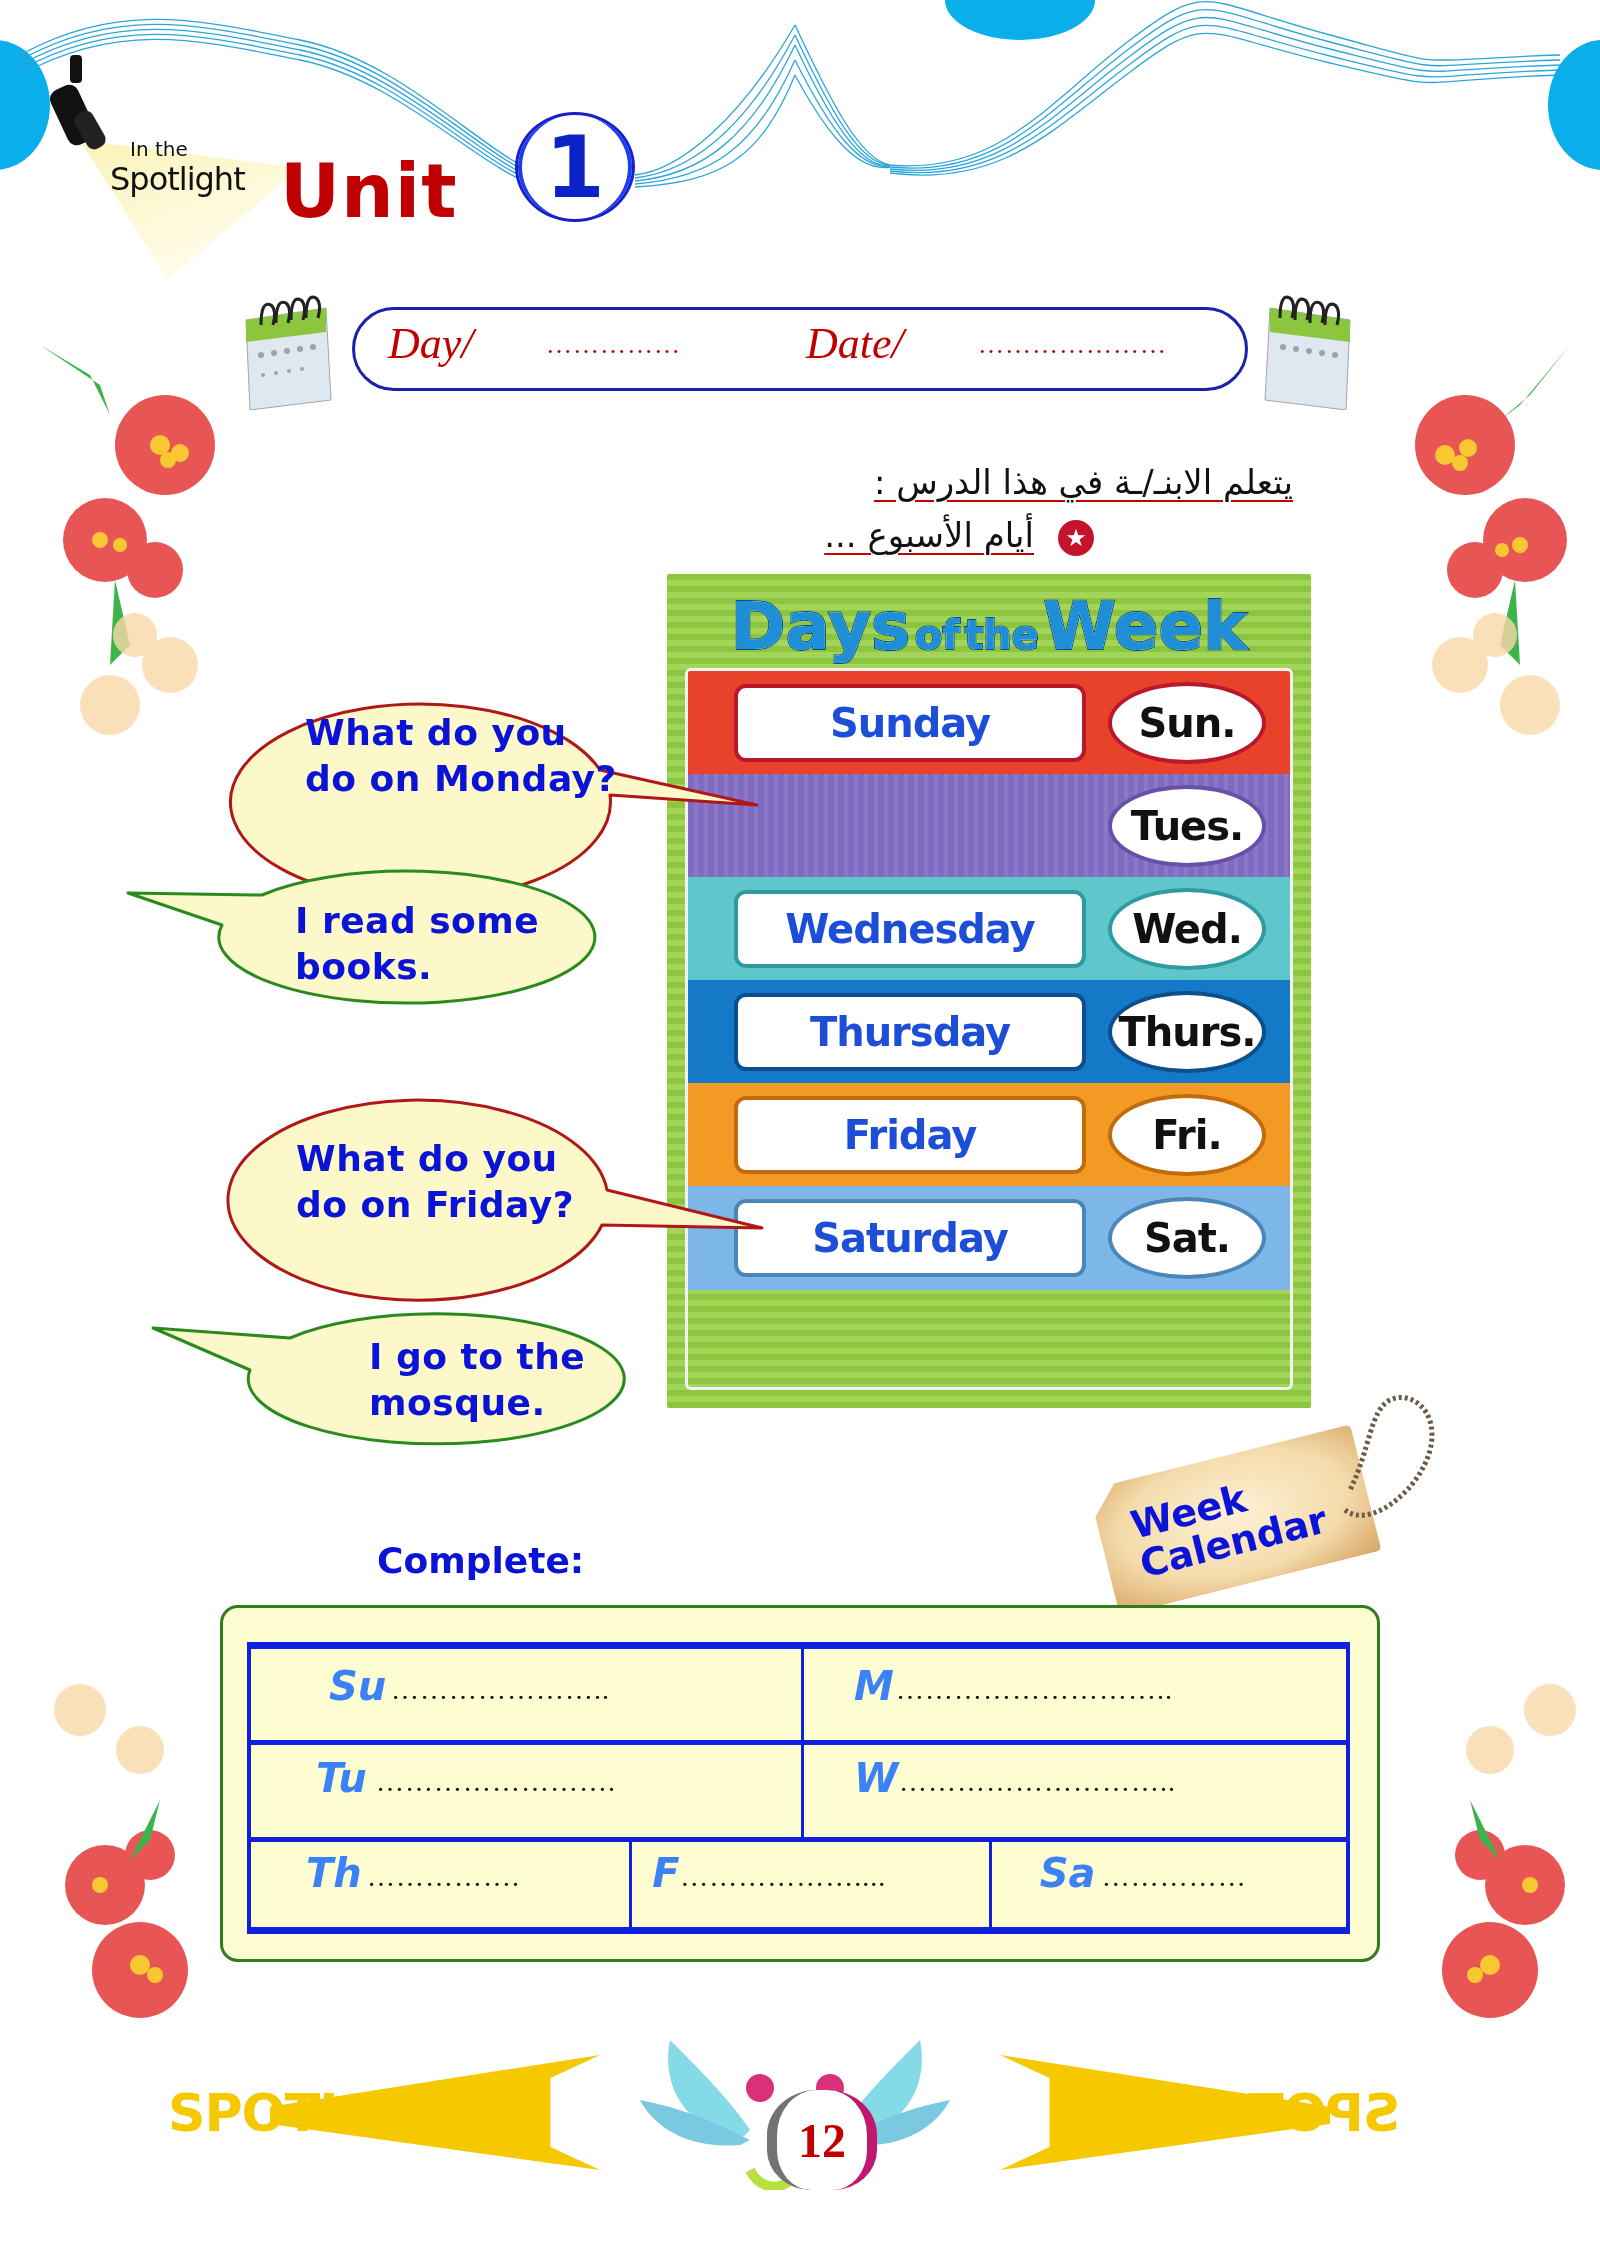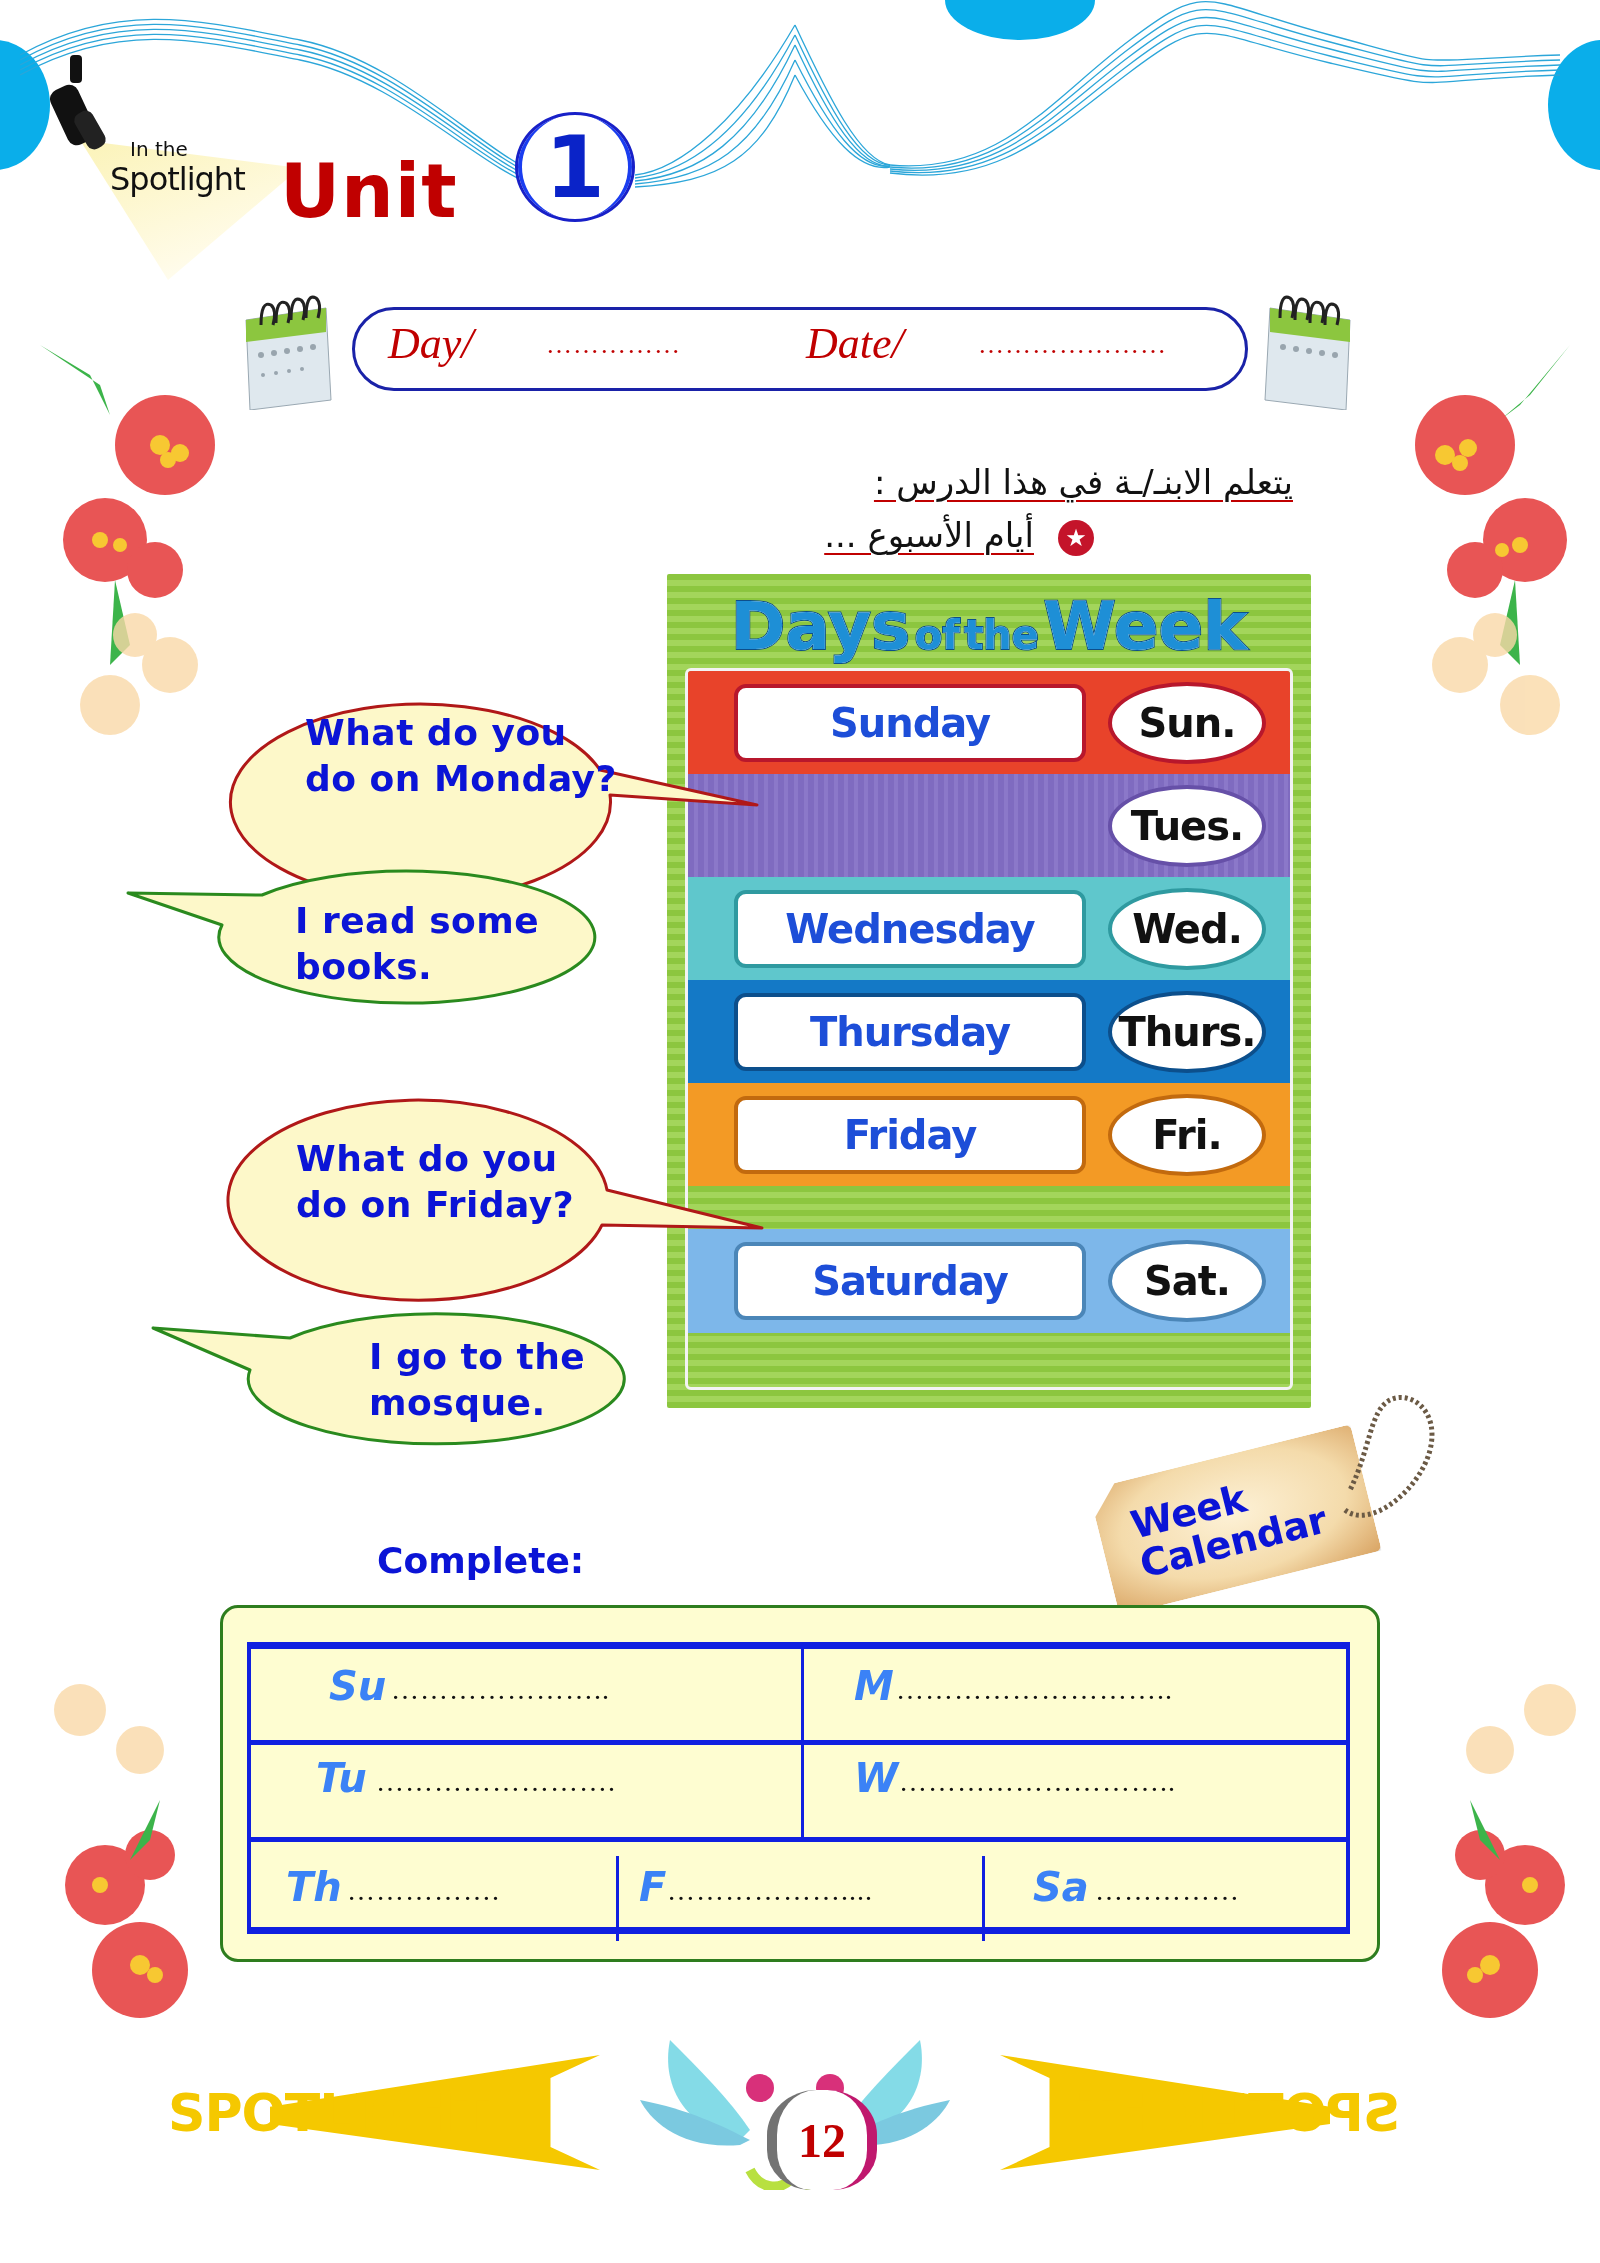--- a/index.html
+++ b/index.html
@@ -283,21 +283,21 @@
       <div class="day-abbr" style="border:4px solid #2f9aa0;">Wed.</div>
     </div>
     <div class="day-row" style="background:#1479c6;">
       <div class="day-box" style="border:4px solid #0c4f8c;">Thursday</div>
       <div class="day-abbr" style="border:4px solid #0c4f8c;">Thurs.</div>
     </div>
     <div class="day-row" style="background:#f39a25;">
       <div class="day-box" style="border:4px solid #c26a0e;">Friday</div>
       <div class="day-abbr" style="border:4px solid #c26a0e;">Fri.</div>
     </div>
-    <div class="day-row" style="background:#7db7ea;margin-top:43px;">
+    <div class="day-row" style="background:#7db7ea;">
       <div class="day-box" style="border:4px solid #4b86b8;">Saturday</div>
       <div class="day-abbr" style="border:4px solid #4b86b8;">Sat.</div>
     </div>
   </div>
 </div>
 
 <svg class="bubble-svg" viewBox="0 0 1600 2263">
 
   <path d="M610 795 L757 805 L600 770 A190 98 0 1 0 610 795 Z" fill="#fdf8c9" stroke="#b01818" stroke-width="3" stroke-linejoin="round"></path>
 
@@ -349,21 +349,21 @@
     <div class="ex-cell" style="width:553px;">
       <span class="ex-prefix" style="left:65px; top:10px;">Tu</span>
       <span class="ex-dots" style="left:125px; top:21px;">…………………….</span>
     </div>
     <div class="ex-cell" style="width:542px;">
       <span class="ex-prefix" style="left:50px; top:10px;">W</span>
       <span class="ex-dots" style="left:95px; top:21px;">………………………..</span>
     </div>
   </div>
   <div class="ex-hline" style="top:188px;"></div>
-  <div class="ex-row" style="top:207px; height:85px;">
+  <div class="ex-row" style="top:193px; height:85px;padding-left:20px;">
     <div class="ex-cell" style="width:368px;">
       <span class="ex-prefix" style="left:35px; top:8px;">Th</span>
       <span class="ex-dots" style="left:96px; top:19px;">…………….</span>
     </div>
     <div class="ex-cell" style="width:366px;">
       <span class="ex-prefix" style="left:20px; top:8px;">F</span>
       <span class="ex-dots" style="left:48px; top:19px;">………………....</span>
     </div>
     <div class="ex-cell" style="width:361px;">
       <span class="ex-prefix" style="left:48px; top:8px;">Sa</span>

